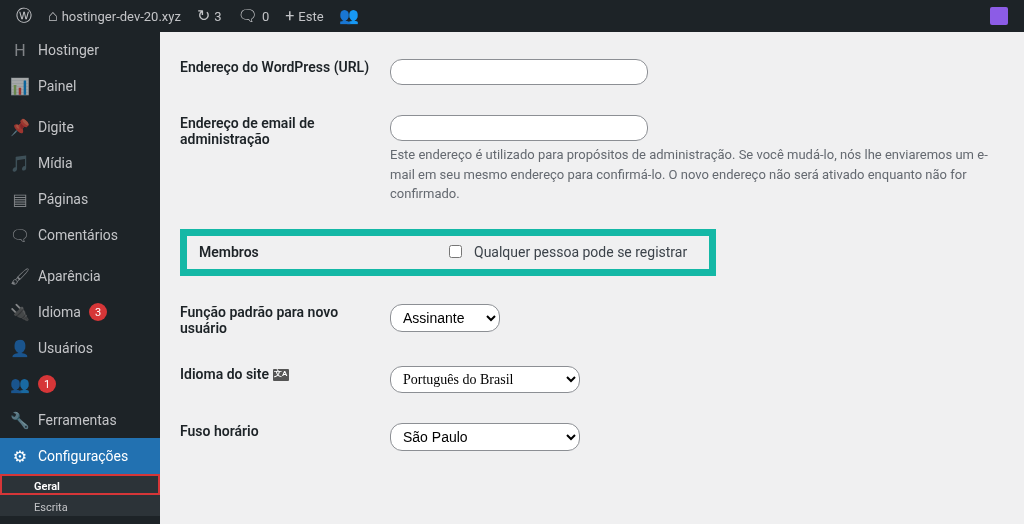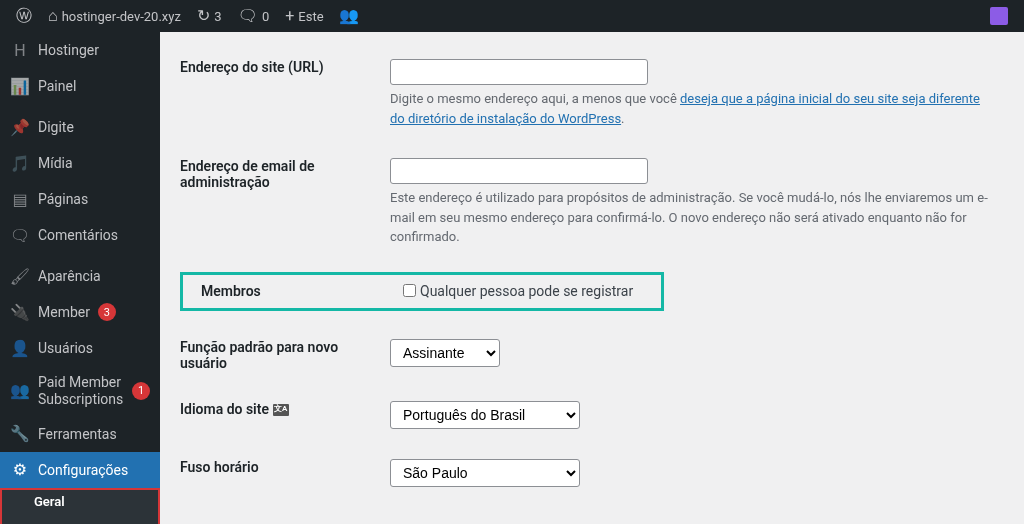--- a/index.html
+++ b/index.html
@@ -10,38 +10,38 @@
 #adminbar .ab-icon { font-size: 16px; line-height: 1; }
 #adminbar .avatar { width: 18px; height: 18px; background: #8c5ce6; display: inline-block; border-radius: 2px; }
 #adminmenu { position: fixed; top: 32px; left: 0; bottom: 0; width: 160px; background: #1d2327; color: #c3c4c7; font-size: 14px; overflow-y: auto; }
 .menu-item { display: flex; align-items: center; padding: 8px 10px; cursor: pointer; gap: 8px; position: relative; }
 .menu-item.current { background: #2271b1; color: #fff; }
 .menu-sep { height: 5px; }
 .menu-icon { width: 20px; height: 20px; display: inline-flex; align-items: center; justify-content: center; font-size: 16px; opacity: 0.6; }
 .menu-item.current .menu-icon { opacity: 1; }
 .update-badge { background: #d63638; color: #fff; border-radius: 9px; min-width: 18px; height: 18px; display: inline-flex; align-items: center; justify-content: center; font-size: 11px; padding: 0 5px; }
 .submenu { background: #2c3338; }
-.submenu-item { padding: 6px 10px 20px 34px; cursor: pointer; font-size: 13px; color: #c3c4c7; }
+.submenu-item { padding: 6px 10px 2px 34px; cursor: pointer; font-size: 11px; color: #c3c4c7; }
 .submenu-item.current { color: #fff; font-weight: 600; }
 .submenu-item.highlighted { outline: 2px solid #d63638; outline-offset: -2px; }
 #content { margin-left: 160px; padding: 44px 20px 20px 20px; }
 .form-table { width: 100%; border-collapse: collapse; }
 .form-table th { text-align: left; vertical-align: top; padding: 15px 10px 15px 0; width: 200px; font-weight: 600; font-size: 14px; color: #1d2327; }
 .form-table td { vertical-align: top; padding: 15px 10px; font-size: 14px; }
-.form-table input[type=text], .form-table select { padding: 4px 8px; border: 1px solid #8c8f94; border-radius: 3px; font-size: 14px; background: #fff; }
+.form-table input[type=text], .form-table select { padding: 4px 8px; border: 1px solid #8c8f94; border-radius: 12px; font-size: 14px; background: #fff; }
 .input-wide { width: 258px; }
 .desc { color: #646970; font-size: 13px; margin-top: 4px; line-height: 1.5; }
 .desc a { color: #2271b1; text-decoration: underline; }
-.highlight-box { border: 3px solid #14b8a6; padding: 6px 16px; display: inline-block; }
+.highlight-box { border: 7px solid #14b8a6; padding: 6px 10px; display: inline-block; }
 .highlight-row th, .highlight-row td { padding-top: 0; padding-bottom: 0; }
-label.chk { display: inline-flex; align-items: center; gap: 4px; font-size: 14px; }
+label.chk { display: inline-flex; align-items: center; gap: 12px; font-size: 14px; margin-left: 48px; }
 .lang-icon { display: inline-block; width: 16px; height: 12px; background: #555; margin-left: 4px; vertical-align: middle; border-radius: 1px; position: relative; }
 .lang-icon::after { content: "文A"; position: absolute; font-size: 8px; color: #fff; left: 1px; top: -1px; }
 .sel-role { width: 110px; }
-.sel-lang { width: 190px; }
+.sel-lang { width: 190px; font-family: Liberation Serif, serif; }
 .sel-tz { width: 190px; }
 </style>
 </head>
 <body>
 
 <div id="adminbar">
   <div class="ab-item">
       <span class="ab-icon">ⓦ</span>
     </div>
   <div class="ab-item">
@@ -95,56 +95,52 @@
       <span class="menu-icon">🗨</span>
       <span>Comentários</span>
     </div>
   <div class="menu-sep"></div>
   <div class="menu-item">
       <span class="menu-icon">🖌</span>
       <span>Aparência</span>
     </div>
   <div class="menu-item">
       <span class="menu-icon">🔌</span>
-      <span>Member</span>
+      <span>Idioma</span>
       <span class="update-badge">3</span>
     </div>
   <div class="menu-item">
       <span class="menu-icon">👤</span>
       <span>Usuários</span>
     </div>
   <div class="menu-item">
       <span class="menu-icon">👥</span>
-      <span style="line-height:1.2;">Paid Member Subscriptions</span>
       <span class="update-badge">1</span>
     </div>
   <div class="menu-item">
       <span class="menu-icon">🔧</span>
       <span>Ferramentas</span>
     </div>
   <div class="menu-item current">
       <span class="menu-icon">⚙</span>
       <span>Configurações</span>
     </div>
   <div class="submenu">
     <div class="submenu-item current highlighted">Geral</div>
     <div class="submenu-item">Escrita</div>
 
   </div>
 </div>
 
 <div id="content">
   <table class="form-table">
     <tbody>
-    <tr>
-      <th>Endereço do site (URL)</th>
-      <td>
-        <input type="text" class="input-wide" style="">
-        <p class="desc"><span>Digite o mesmo endereço aqui, a menos que você </span><a href="#">deseja que a página inicial do seu site seja diferente do diretório de instalação do WordPress</a>.</p>
-      </td>
+        <tr>
+      <th>Endereço do WordPress (URL)</th>
+      <td><input type="text" class="input-wide" style=""></td>
     </tr>
     <tr>
       <th>Endereço de email de administração</th>
       <td>
         <input type="text" class="input-wide" style="">
         <p class="desc">Este endereço é utilizado para propósitos de administração. Se você mudá-lo, nós lhe enviaremos um e-mail em seu mesmo endereço para confirmá-lo. O novo endereço não será ativado enquanto não for confirmado.</p>
       </td>
     </tr>
     <tr class="highlight-row">
       <td colspan="2" style="padding:10px 0;">

